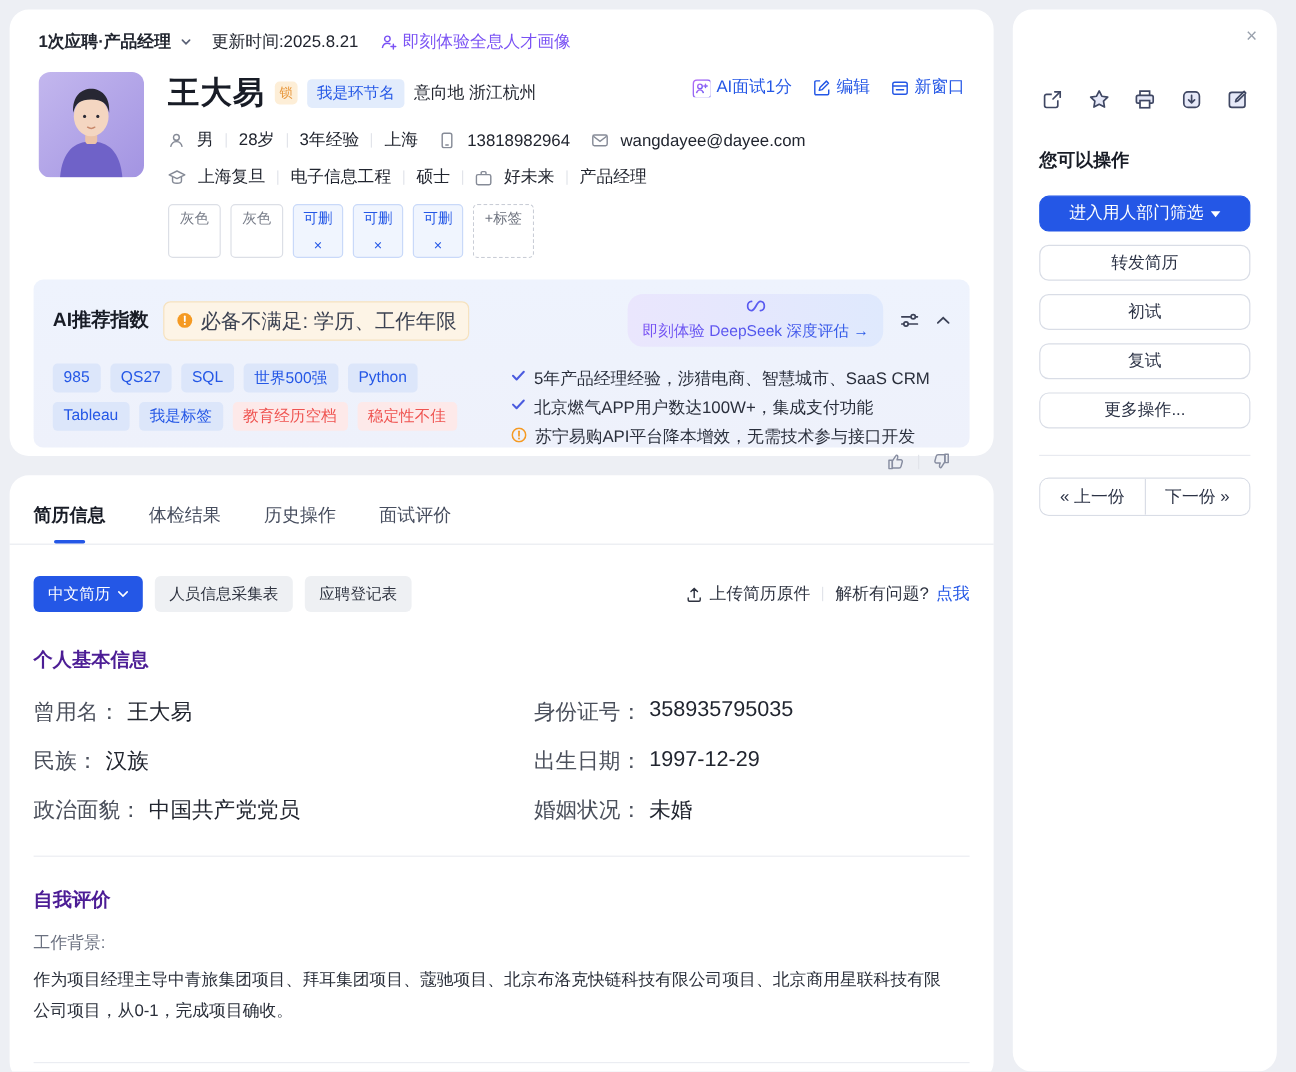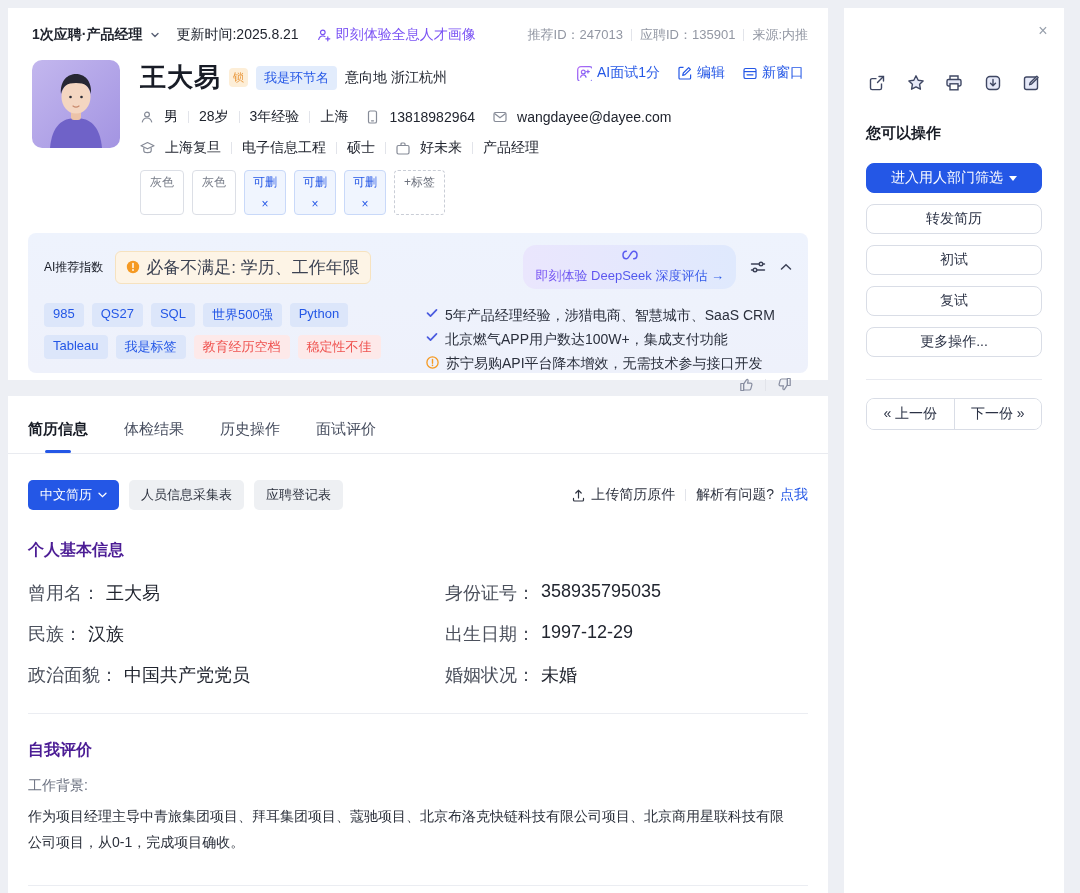--- a/index.html
+++ b/index.html
@@ -1,19 +1,19 @@
 <!DOCTYPE html>
 <html><head>
 <meta charset="utf-8">
 <style>
   * { margin:0; padding:0; box-sizing:border-box; }
   html,body { width:1080px; height:893px; }
   body { font-family:"Liberation Sans","DejaVu Sans",sans-serif; background:#edeff4; color:#21252f; font-size:14px; }
   .page { position:relative; width:1080px; height:893px; overflow:hidden; }
-  .card { position:absolute; background:#fff; border-radius:0; }
+  .card { position:absolute; background:#fff; border-radius:16px; }
   .card1 { left:8px; top:8px; width:820px; height:372px; }
   .card2 { left:8px; top:396px; width:820px; height:505px; }
   .sidebar { left:844px; top:8px; width:220px; height:885px; }
 
   
   .row-head { display:flex; justify-content:space-between; align-items:center; padding:18px 20px 0 24px; }
   .head-left { display:flex; align-items:center; gap:8px; }
   .apply-title { font-weight:bold; color:#21252f; }
   .chev { color:#596075; display:inline-flex; }
   .update-time { color:#21252f; margin-left:8px; }
@@ -36,21 +36,21 @@
   .info-line .ic { color:#868b97; display:inline-flex; }
   .tag-row { display:flex; gap:8px; margin-top:13px; }
   .g-tag { border:1px solid #dcdfe6; color:#787d89; font-size:12px; padding:3px 9px; border-radius:4px; background:#fff; }
   .r-tag { border:1px solid #c9d9f9; background:#f0f5fe; color:#2457e6; font-size:12px; padding:3px 8px; border-radius:4px; display:inline-flex; gap:6px; align-items:center; cursor:pointer;flex-direction:column; }
   .r-tag .x { font-size:12px; }
   .add-tag { border:1px dashed #c9cdd6; color:#6d727e; font-size:12px; padding:3px 9px; border-radius:4px; cursor:pointer; }
 
   
   .ai-box { margin:18px 20px 0; height:140px; border-radius:8px; background:linear-gradient(180deg,#eef3fd, #eef1fb); padding:12px 16px 10px; }
   .ai-head { display:flex; align-items:center; }
-  .ai-title { font-size:12px; font-weight:normal; color:#181c26; }
+  .ai-title { font-size:16px; font-weight:bold; color:#181c26; }
   .warn-pill { display:inline-flex; align-items:center; gap:6px; margin-left:12px; background:#fdf4e6; border:1px solid #f6e2bf; border-radius:6px; padding:4px 10px; font-size:17px; color:#3c4252; }
   .ai-head .spacer { flex:1; }
   .ds-pill { display:inline-flex; align-items:center; gap:6px; background:linear-gradient(90deg,#eae6fd,#dfe9fd); border-radius:13px; padding:4px 12px; font-size:13px; cursor:pointer;flex-direction:column; }
   .ds-text { background:linear-gradient(90deg,#7a52f4,#2457e6); -webkit-background-clip:text; background-clip:text; color:transparent; }
   .ai-tools { display:flex; align-items:center; gap:14px; margin-left:14px; color:#3c4257; }
   .ai-tools .tool { cursor:pointer; display:inline-flex; }
   .ai-body { display:flex; margin-top:14px; }
   .ai-tags { width:352px; display:flex; flex-wrap:wrap; gap:8px; align-content:flex-start; }
   .b-tag { background:#dce6fa; color:#2457e6; font-size:13px; padding:3px 9px; border-radius:4px; }
   .red-tag { background:#fde9e9; color:#ef5350; font-size:13px; padding:3px 9px; border-radius:4px; }
@@ -116,27 +116,20 @@
         <span class="portrait-link">
           <span>
             <svg width="14" height="14" viewBox="0 0 14 14" fill="none" stroke="currentColor" stroke-width="1.2">
                 <circle cx="5.8" cy="4.4" r="2.3"></circle>
                 <path d="M1.6 12c.5-2.6 2.2-4 4.2-4 1 0 1.9.3 2.6.9"></path>
                 <path d="M10.8 8.8v4M8.8 10.8h4" stroke-linecap="round"></path>
               </svg>
           </span>
           <span>即刻体验全息人才画像</span>
         </span>
-      </div>
-      <div class="head-right">
-        <span><span>推荐ID：</span><span>247013</span></span>
-        <span class="vsep"></span>
-        <span><span>应聘ID：</span><span>135901</span></span>
-        <span class="vsep"></span>
-        <span>来源:内推</span>
       </div>
     </div>
 
     <div class="profile">
       <div class="avatar">
         <svg width="88" height="88" viewBox="0 0 88 88">
           <defs>
               <linearGradient id="avbg" x1="0" y1="0" x2="1" y2="1">
                 <stop offset="0" stop-color="#c3b7ee"></stop>
                 <stop offset="1" stop-color="#a394e2"></stop>

